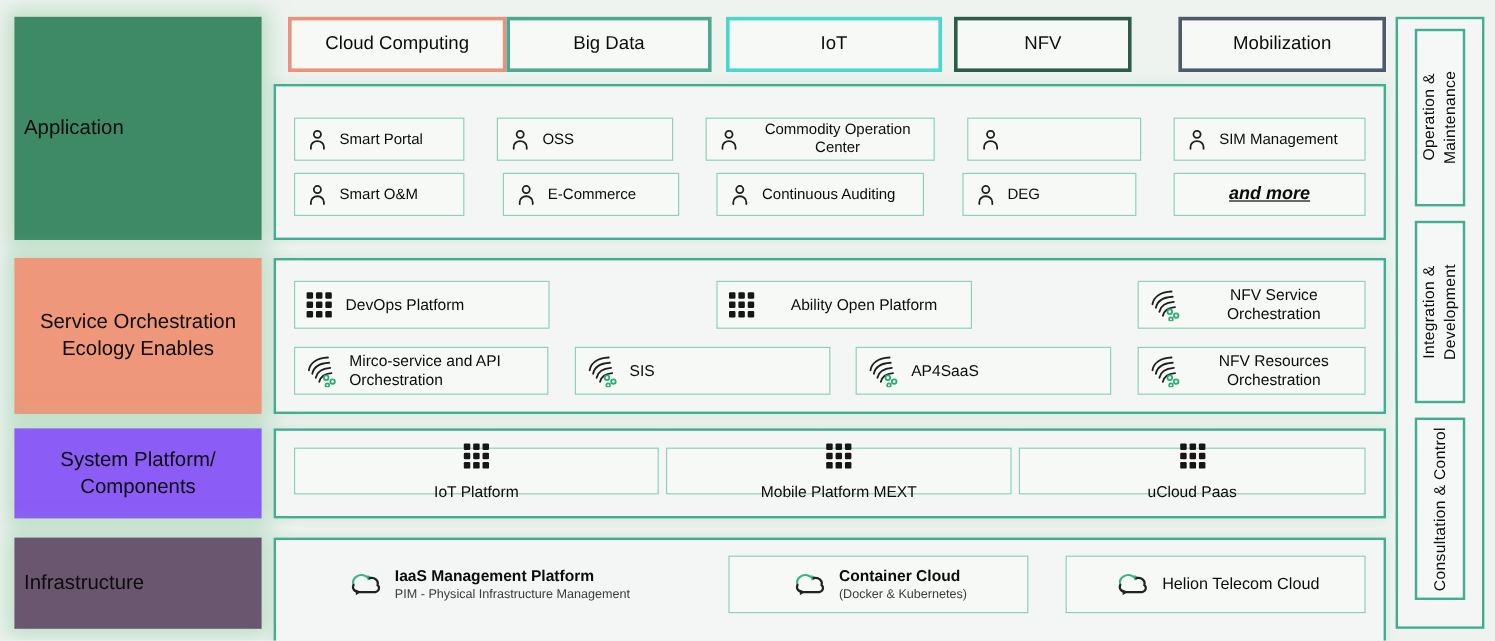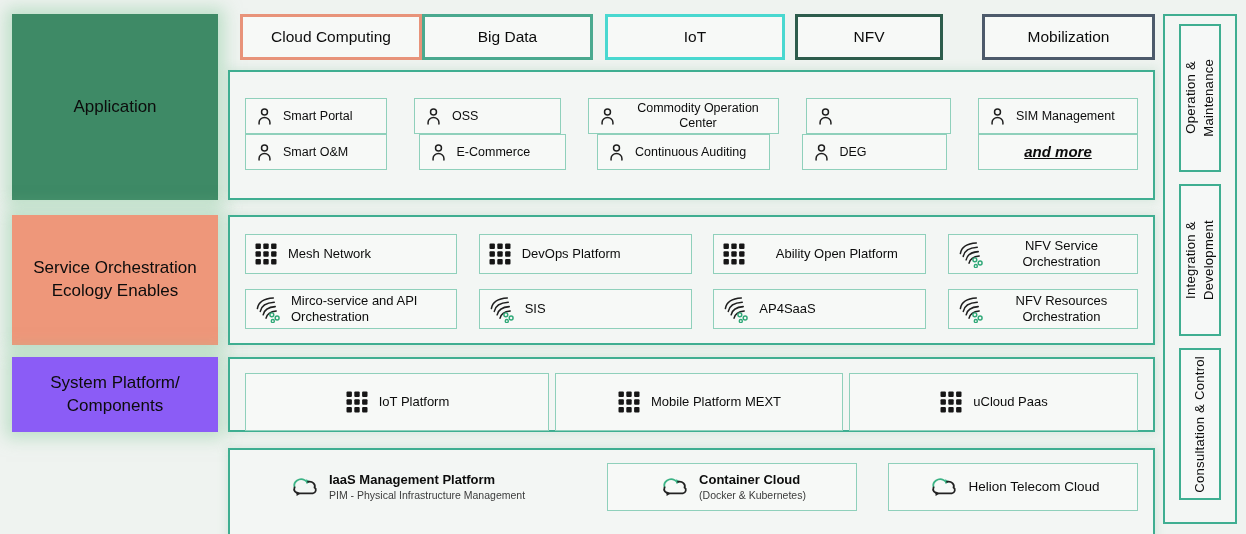--- a/index.html
+++ b/index.html
@@ -1,20 +1,20 @@
 <!DOCTYPE html>
 <html><head>
 <meta charset="utf-8">
 <style>
   html,body{margin:0;padding:0;}
   body{background:#eff3f0;font-family:"Liberation Sans",sans-serif;color:#0c0c0c;}
   .canvas{position:relative;width:1246px;height:534px;background:#eff3f0;overflow:hidden;}
 
   
-  .left-box{position:absolute;left:12px;width:206px;display:flex;align-items:center;justify-content:center;
+  .left-box{position:absolute;left:12px;width:206px;display:flex;align-items:center;
     text-align:center;font-size:17px;line-height:1.35;padding:0 8px;box-sizing:border-box;
     box-shadow:0 0 16px 6px rgba(148,206,166,.55);}
   .lb-app{top:14px;height:186px;background:#3e8a66;}
   .lb-svc{top:215px;height:130px;background:#ee977a;}
   .lb-sys{top:357px;height:75px;background:#8b5cf6;}
   .lb-inf{top:448px;height:76px;background:#6b5670;}
 
   
   .tab{position:absolute;top:14px;height:46px;background:#f7f9f7;border:3px solid;box-sizing:border-box;
     display:flex;align-items:center;justify-content:center;font-size:15.5px;}
@@ -26,28 +26,28 @@
 
   
   .container{position:absolute;left:228px;width:927px;background:#f3f6f4;border:2px solid #3fae91;
     box-sizing:border-box;box-shadow:0 0 8px 2px rgba(160,210,180,.28);}
   .c-app{top:70px;height:130px;padding:26px 15px 0;}
   .c-svc{top:215px;height:130px;padding:17px 15px 0;}
   .c-sys{top:357px;height:75px;padding:14px 15px 0;}
   .c-inf{top:448px;height:96px;padding:13px 15px 0;}
 
   .row{display:flex;justify-content:space-between;}
-  .c-app .row{margin-bottom:0;border-radius:14px;}
+  .c-app .row{margin-bottom:10px;border-radius:14px;}
   .c-svc .row{margin-bottom:15px;}
 
   .item{background:#f7f9f7;border:1px solid #8fd0bb;box-sizing:border-box;display:flex;align-items:center;
     padding:3px 8px;font-size:12.5px;line-height:1.2;gap:8px;}
   .c-app .item{height:36px;}
   .c-svc .item{height:40px;font-size:13px;gap:10px;}
-  .c-sys .item{height:58px;font-size:13px;justify-content:center;gap:10px;}
+  .c-sys .item{height:39px;font-size:13px;justify-content:center;gap:10px;flex-direction:column;}
   .c-inf .item{height:48px;font-size:13px;justify-content:center;gap:10px;}
   .item.noborder{border:none;background:transparent;justify-content:flex-start;padding-left:42px;}
   .item .lbl{flex:1;}
   .item .lbl.center{text-align:center;}
   .item .lbl.more{text-align:center;font-style:italic;text-decoration:underline;font-weight:600;font-size:15px;}
   .stack{display:flex;flex-direction:column;justify-content:center;}
   .stack .t{font-weight:bold;font-size:13px;}
   .stack .s{font-size:10.5px;color:#3c3c3c;margin-top:1px;}
   .plain{font-size:13.5px;}
 
@@ -107,20 +107,23 @@
 
   <div class="left-box lb-app">
       <span>Application</span>
     </div>
   <div class="left-box lb-svc">
       <span>Service Orchestration Ecology Enables</span>
     </div>
   <div class="left-box lb-sys">
       <span>System Platform/ Components</span>
     </div>
+  <div class="left-box lb-inf">
+      <span>Infrastructure</span>
+    </div>
 
   <div class="tab tab-0">
       <span>Cloud Computing</span>
     </div>
   <div class="tab tab-1">
       <span>Big Data</span>
     </div>
   <div class="tab tab-2">
       <span>IoT</span>
     </div>
@@ -189,26 +192,20 @@
         <span class="lbl">DEG</span>
       </div>
       <div class="item" style="width:160px">
         <span class="lbl more">and more</span>
       </div>
     </div>
   </div>
 
   <div class="container c-svc">
     <div class="row">
-      <div class="item" style="width:212px">
-        <svg class="ic" width="24" height="24">
-            <use href="#sym-grid"></use>
-          </svg>
-        <span class="lbl">Mesh Network</span>
-      </div>
       <div class="item" style="width:213px">
         <svg class="ic" width="24" height="24">
             <use href="#sym-grid"></use>
           </svg>
         <span class="lbl">DevOps Platform</span>
       </div>
       <div class="item" style="width:213px">
         <svg class="ic" width="24" height="24">
             <use href="#sym-grid"></use>
           </svg>

